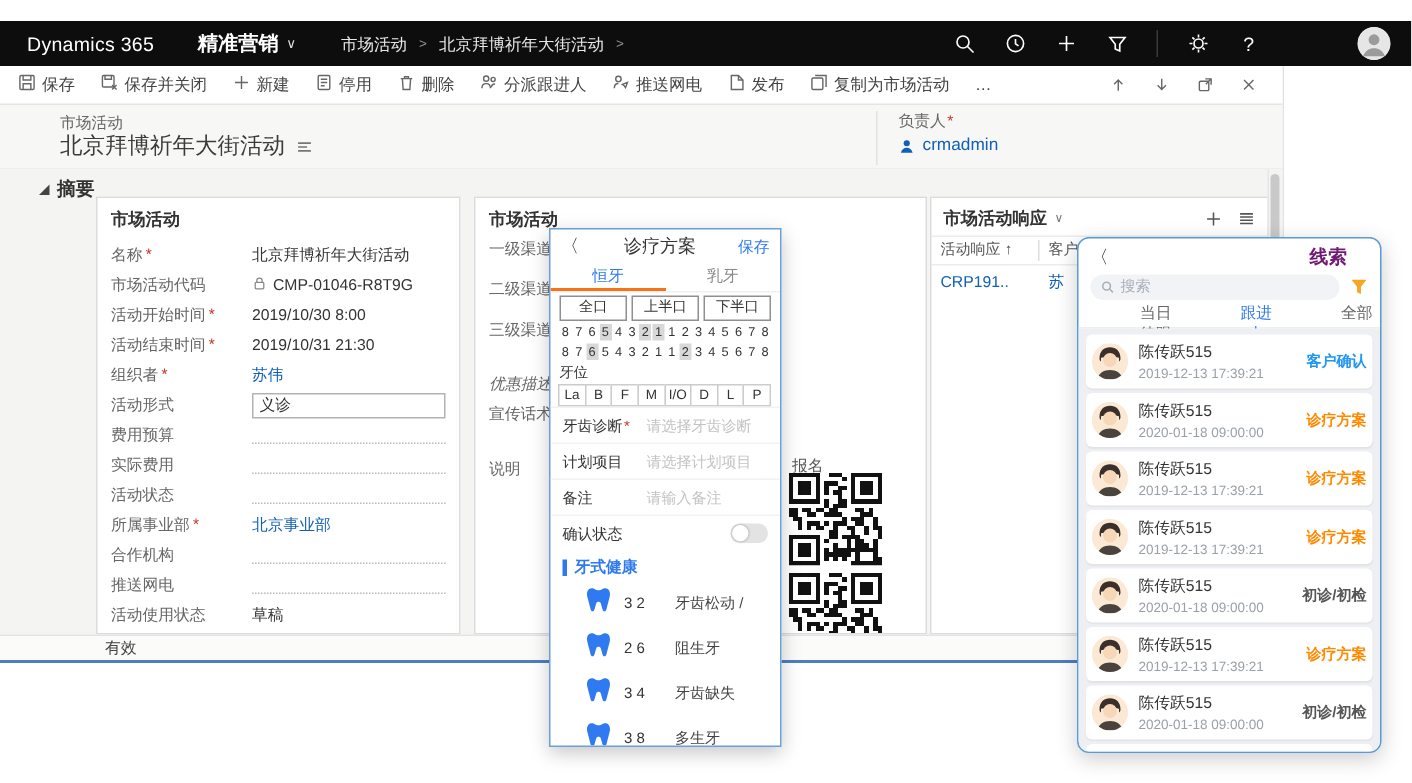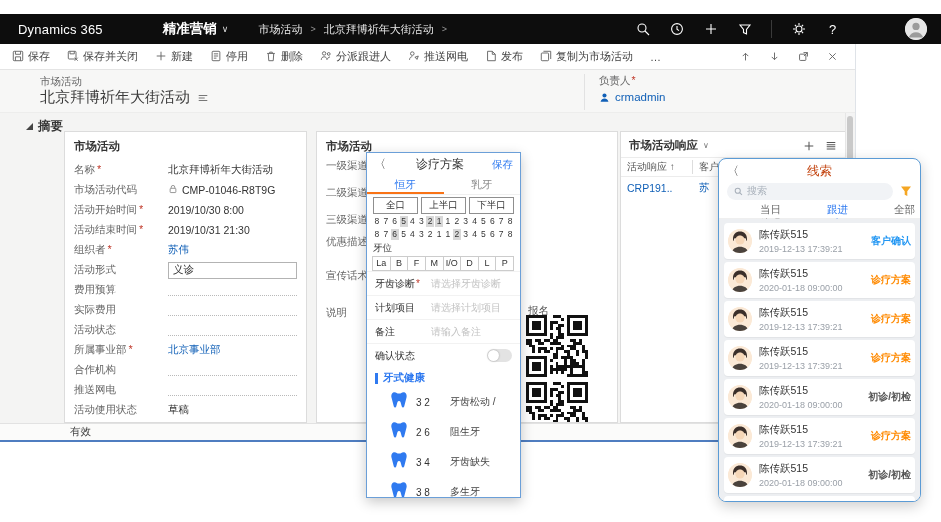--- a/index.html
+++ b/index.html
@@ -4,21 +4,21 @@
 <style>
   * { margin:0; padding:0; box-sizing:border-box; }
   html,body { background:#fff; }
   body { font-family:"Liberation Sans","DejaVu Sans",sans-serif; }
   .stage { position:relative; width:941px; height:522px; background:#fff; overflow:hidden; }
 
   
   .topbar { position:absolute; left:0; top:14px; width:941px; height:30px; background:#0d0d0d;
             display:flex; align-items:center; color:#fff; padding:0 10px; }
   .tb-brand { font-size:13px; letter-spacing:.2px; margin-left:8px; white-space:nowrap; }
-  .tb-app { font-size:13.5px; font-weight:bold; margin-left:60px; white-space:nowrap; }
+  .tb-app { font-size:13.5px; font-weight:bold; margin-left:29px; white-space:nowrap; }
   .tb-caret { font-size:9px; margin-left:5px; color:#ddd; }
   .tb-crumbs { display:flex; align-items:center; gap:8px; margin-left:30px; font-size:11px; color:#e8e8e8; white-space:nowrap; }
   .tb-sep { color:#9a9a9a; font-size:9px; }
   .tb-icons { margin-left:auto; display:flex; align-items:center; gap:19px; }
   .tb-ic { width:15px; height:15px; display:flex; align-items:center; justify-content:center; cursor:pointer; }
   .tb-ic svg { width:14px; height:14px; stroke:#fff; fill:none; stroke-width:1.1; }
   .tb-div { width:1px; height:18px; background:#3a3a3a; }
   .tb-help { font-size:13px; color:#fff; }
   .tb-avatar { width:22px; height:22px; border-radius:50%; background:#e9e9e9; overflow:hidden; margin-left:46px; margin-right:4px; }
 
@@ -117,21 +117,21 @@
   .pp-item svg { width:18px; height:18px; flex:none; }
   .pp-ipos { font-size:10px; color:#333; width:26px; flex:none; }
   .pp-idesc { font-size:10px; color:#444; white-space:nowrap; overflow:hidden; }
 
   
   .leads { position:absolute; left:718px; top:158px; width:203px; height:344px; background:#fff;
            border:1.5px solid #5b9bd5; border-radius:8px; box-shadow:0 4px 14px rgba(0,0,0,.2);
            z-index:6; display:flex; flex-direction:column; overflow:hidden; }
   .lp-head { height:21px; flex:none; display:flex; align-items:center; padding:3px 8px 0 8px; }
   .lp-back { font-size:12px; color:#333; cursor:pointer; width:14px; }
-  .lp-title { flex:1; text-align:center; font-size:12.5px; color:#c2410c; margin-right:14px; }
+  .lp-title { flex:1; text-align:right; font-size:12.5px; color:#701a75; margin-right:14px;font-weight:bold; }
   .lp-search { height:22px; flex:none; display:flex; align-items:center; padding:0 8px; gap:7px; }
   .lp-input { flex:1; height:17px; background:#f1f3f6; border-radius:9px; display:flex; align-items:center; gap:4px; padding:0 7px; cursor:text; }
   .lp-input svg { width:9px; height:9px; stroke:#a8b0ba; fill:none; stroke-width:1.4; flex:none; }
   .lp-ph { font-size:10px; color:#a8b0ba; }
   .lp-funnel { display:flex; cursor:pointer; }
   .lp-funnel svg { width:12px; height:12px; fill:#f5a623; }
   .lp-tabs { height:17px; flex:none; display:flex; border-bottom:1px solid #efefef; }
   .lp-tab { flex:1; text-align:center; font-size:10.5px; color:#666; cursor:pointer; }
   .lp-tab span { display:inline-block; line-height:14px;margin-left:36px; }
   .lp-tab.active { color:#2f7af0; }
@@ -398,21 +398,21 @@
             </div>
           </div>
       </div>
 
       <div class="card card2">
         <div class="card-h">市场活动</div>
         <div id="c2-labels">
             <span class="c2-label" style="top: 27px;">一级渠道<span class="req">*</span></span>
             <span class="c2-label" style="top: 54px;">二级渠道<span class="req">*</span></span>
             <span class="c2-label" style="top: 81px;">三级渠道</span>
-            <span class="c2-label" style="top: 103px;">优惠描述</span>
+            <span class="c2-label" style="top: 117px; font-style: italic;">优惠描述</span>
             <span class="c2-label" style="top: 137px;">宣传话术</span>
             <span class="c2-label" style="top: 174px;">说明</span>
           </div>
         <div class="signup" style="left:211px; top:172px;">报名</div>
         <div class="qr" style="left:209px; top:183px; width:62px; height:62px;" id="qr1"><svg width="62" height="62" viewBox="0 0 21 21" shape-rendering="crispEdges">
               <rect x="9" y="0" width="1" height="1" fill="#111"></rect>
               <rect x="10" y="0" width="1" height="1" fill="#111"></rect>
               <rect x="11" y="0" width="1" height="1" fill="#111"></rect>
               <rect x="12" y="1" width="1" height="1" fill="#111"></rect>
               <rect x="8" y="2" width="1" height="1" fill="#111"></rect>

